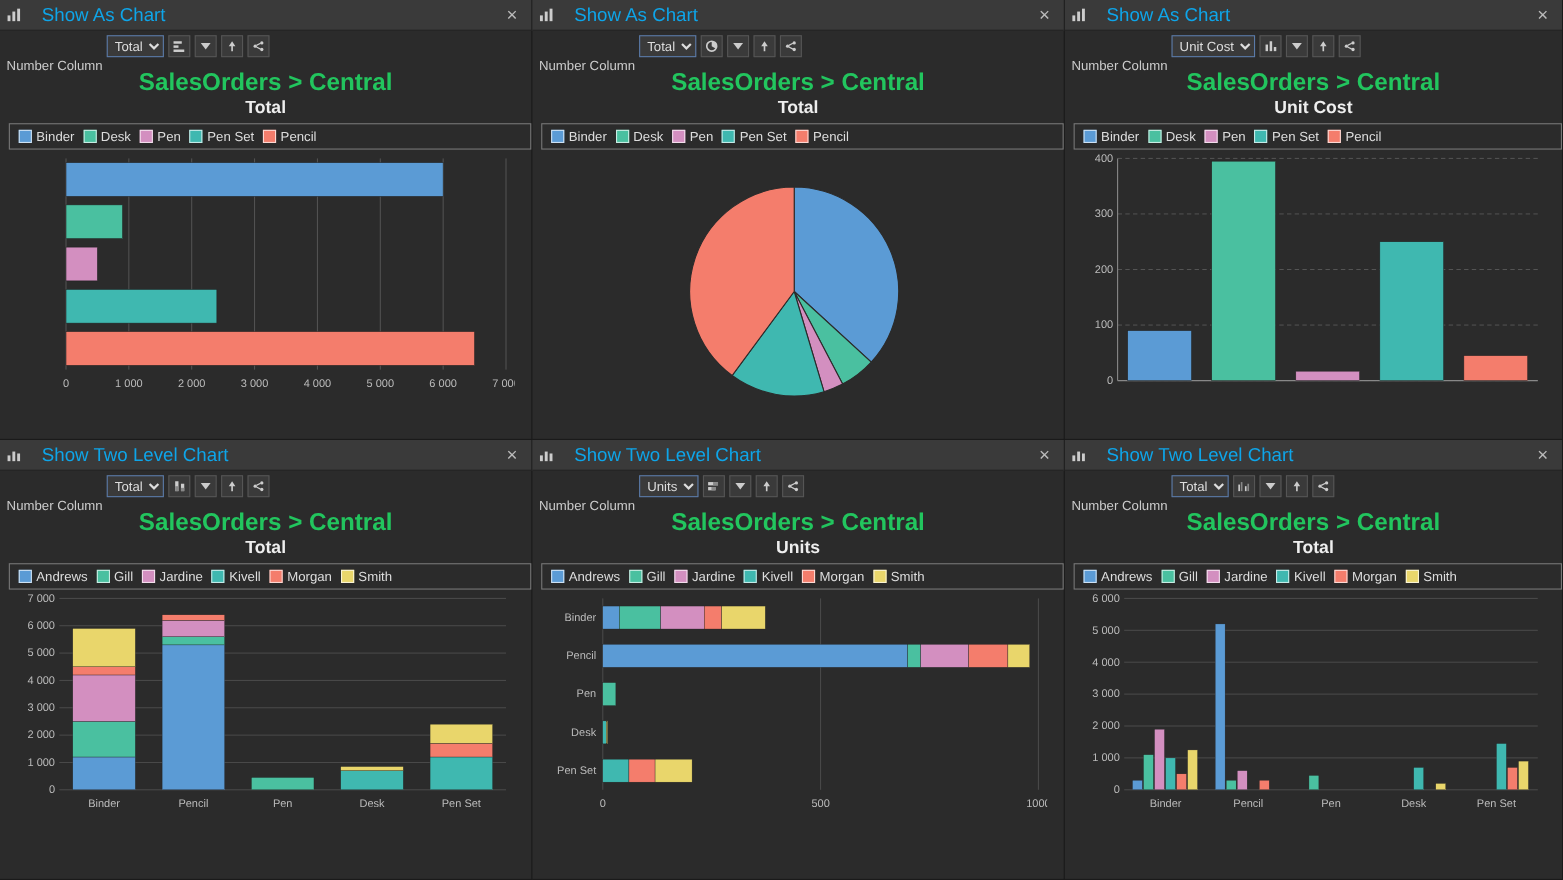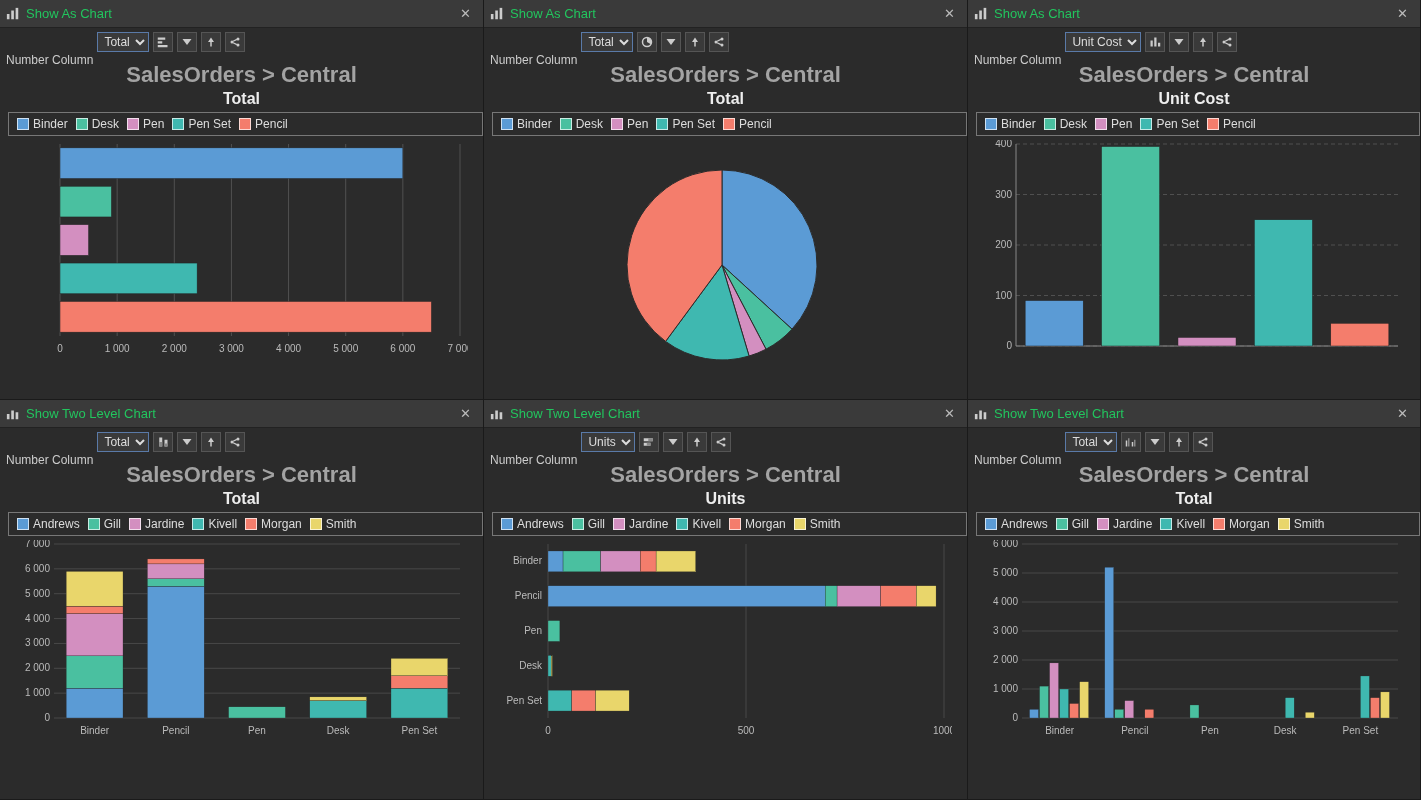--- a/index.html
+++ b/index.html
@@ -1,29 +1,29 @@
 <!DOCTYPE html>
 <html><head>
 <meta charset="utf-8">
 <style>
 * { margin:0; padding:0; box-sizing:border-box; }
 body { background:#2b2b2b; font-family:"Segoe UI",Arial,sans-serif; color:#ccc; font-size:12px; width:1421px; height:800px; overflow:hidden; }
 .grid { display:grid; grid-template-columns:484px 484px 453px; grid-template-rows:400px 400px; }
 .panel { border-right:1px solid #1a1a1a; border-bottom:1px solid #1a1a1a; display:flex; flex-direction:column; }
 .panel-header { display:flex; align-items:center; background:#3a3a3a; height:28px; padding:0 6px; border-bottom:1px solid #222; }
 .panel-header .ico { width:14px; height:14px; margin-right:6px; fill:#ccc; display:inline-flex; align-items:center; }
-.panel-header .title { flex:1; color:#22c55e; font-size:13px; }
+.panel-header .title { flex:1; color:#0ea5e9; font-size:17px;margin-left:12px; }
 .close-btn { cursor:pointer; padding:2px 6px; color:#bbb; font-size:13px; }
 .toolbar { display:flex; align-items:center; height:28px; padding:4px 6px; gap:4px; }
 .tlabel { color:#ccc; font-size:12px;margin-top:36px; }
 select { background:#3a3a3a; color:#ddd; border:1px solid #5a7aa8; height:20px; font-size:12px; padding:0 2px; }
 .tbtn { background:#3a3a3a; border:1px solid #555; height:20px; min-width:20px; display:inline-flex; align-items:center; justify-content:center; cursor:pointer; padding:0 2px; }
 .tbtn svg { width:12px; height:12px; fill:#ccc; }
 .split { min-width:14px; padding:0 3px; }
-.chart-title { text-align:center; font-size:22px; font-weight:600; color:#a3a3a3; margin-top:6px; }
+.chart-title { text-align:center; font-size:22px; font-weight:600; color:#22c55e; margin-top:6px; }
 .chart-subtitle { text-align:center; font-size:16px; font-weight:600; color:#eee; margin-top:2px; margin-bottom:4px; }
 .legend { border:1px solid #777; display:inline-block; padding:2px 4px; margin-left:8px; margin-bottom:4px; }
 .legend-row { display:flex; flex-wrap:wrap; }
 .legend-item { display:inline-flex; align-items:center; margin:2px 4px; font-size:12px; color:#ddd; }
 .swatch { width:12px; height:12px; margin-right:4px; border:1px solid rgba(255,255,255,0.7); }
 .chart-body { flex:1; position:relative; padding:0 8px 8px 8px; overflow:hidden; }
 </style>
 </head>
 <body>
 

